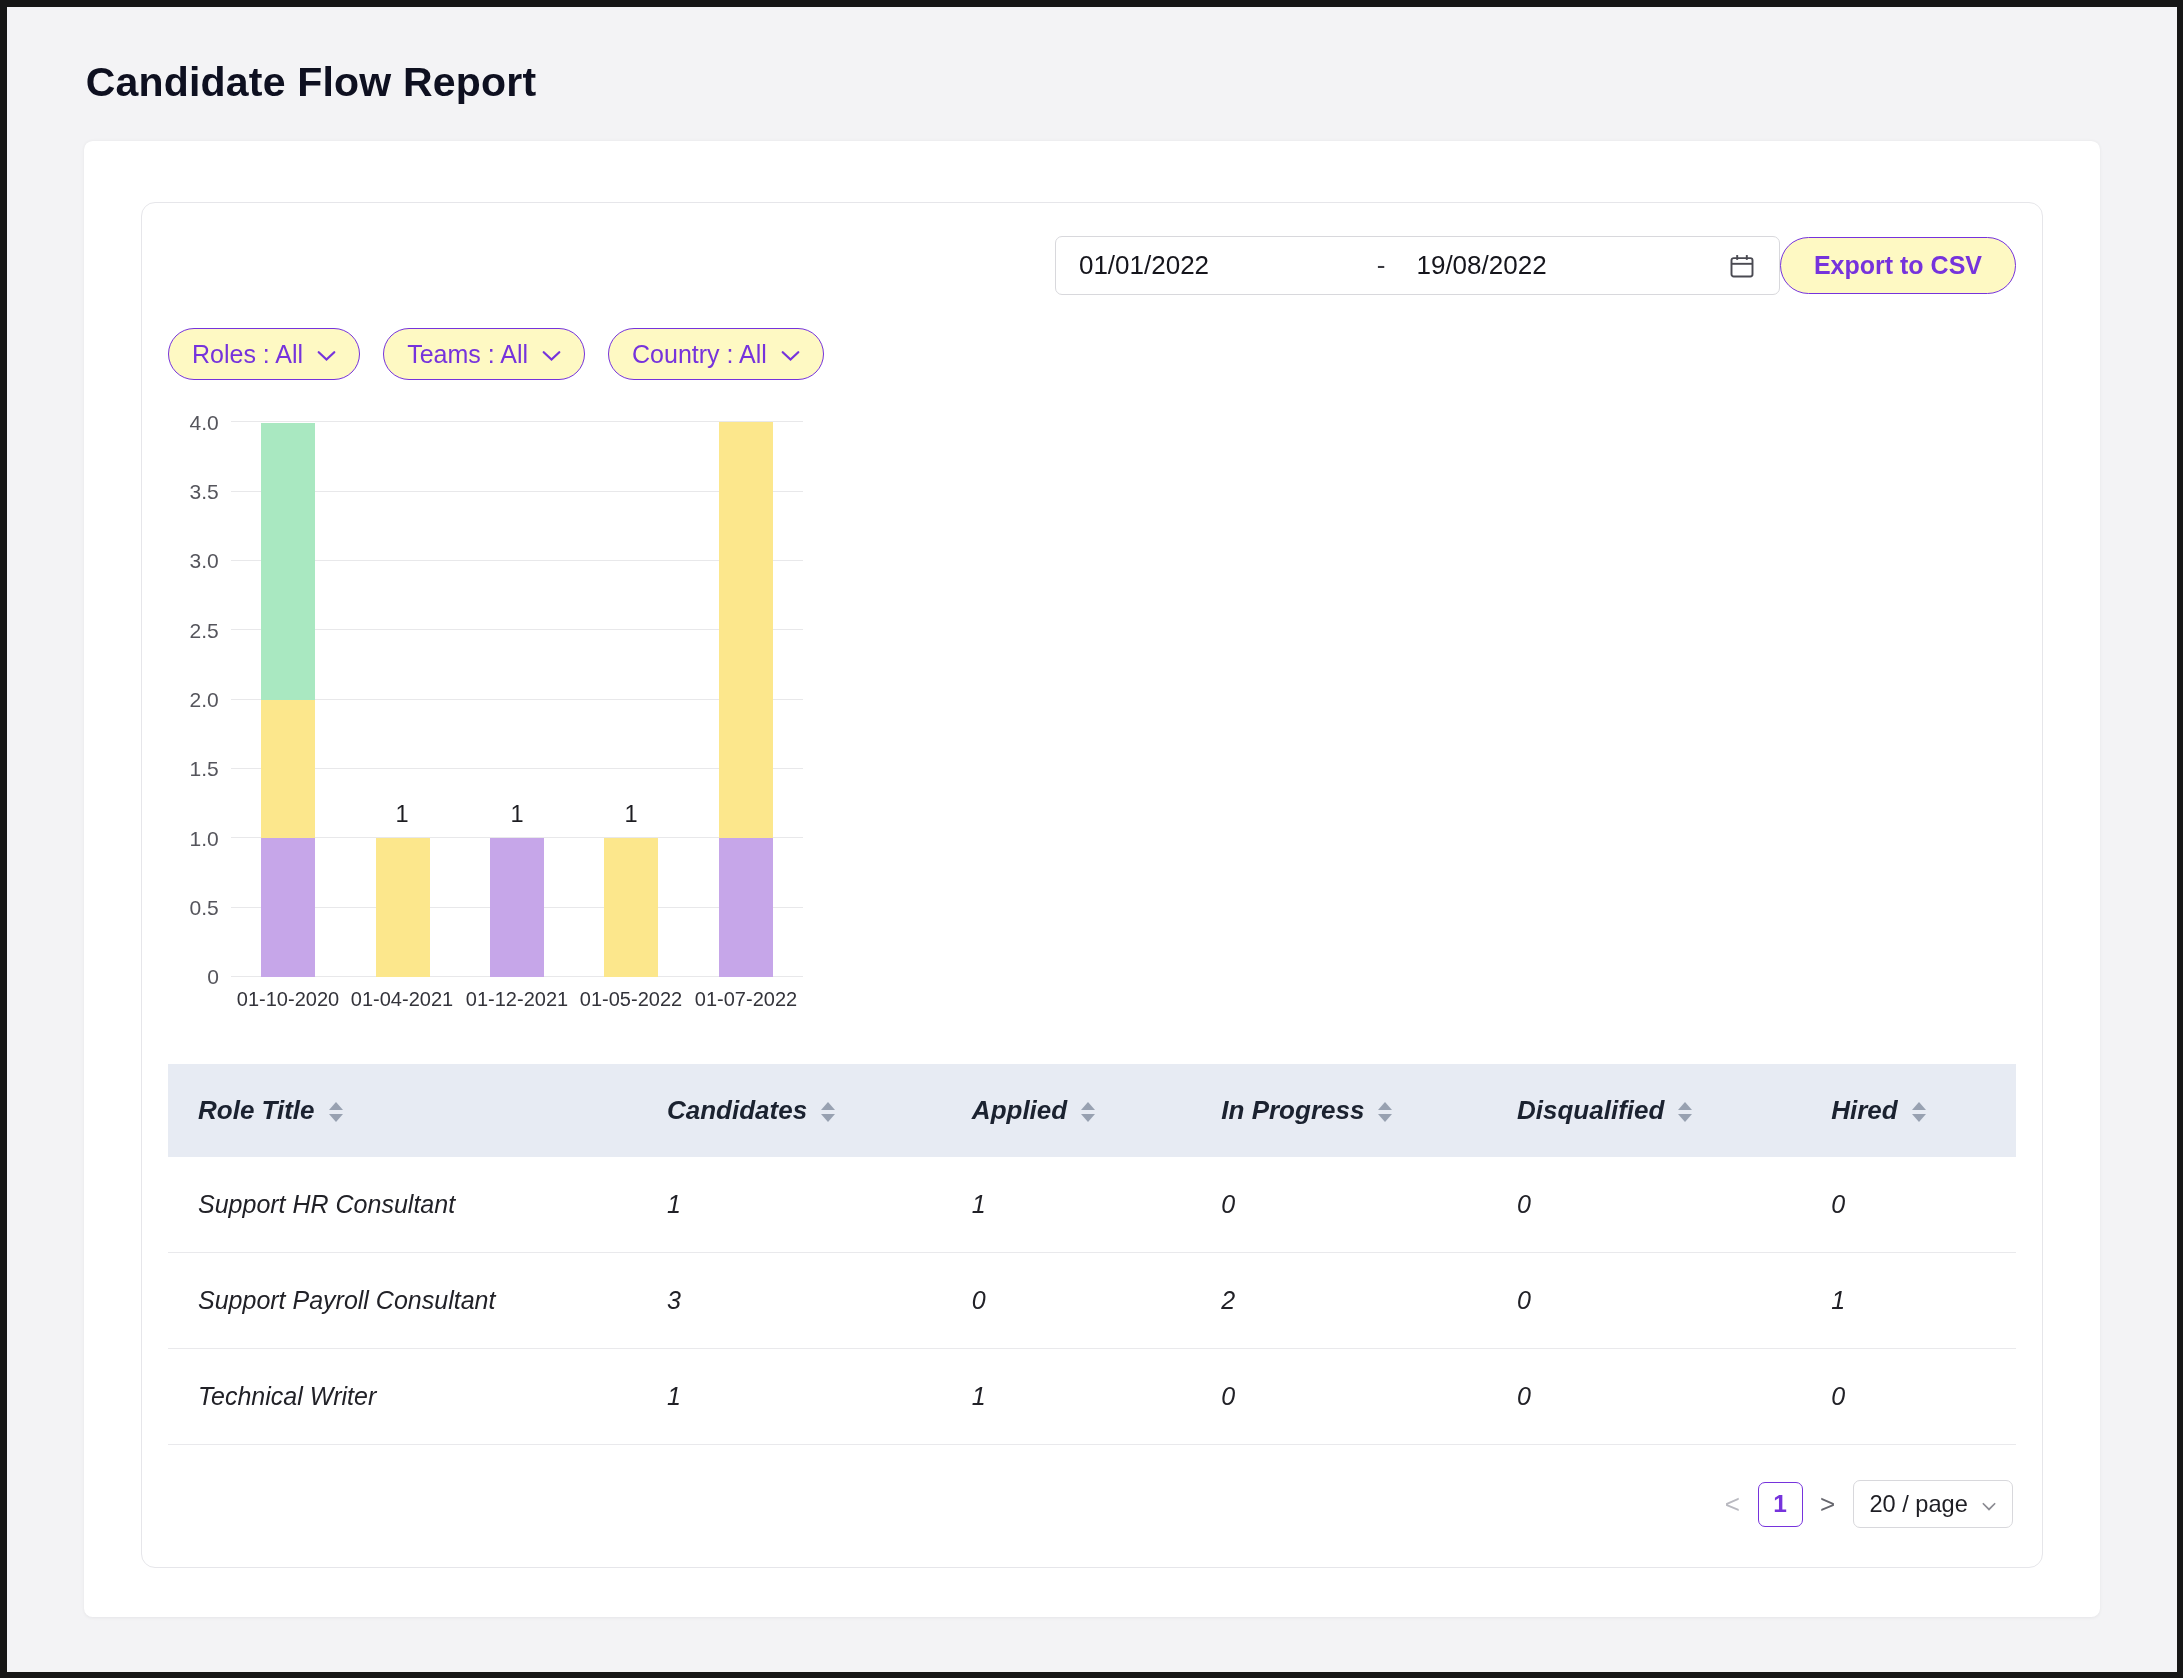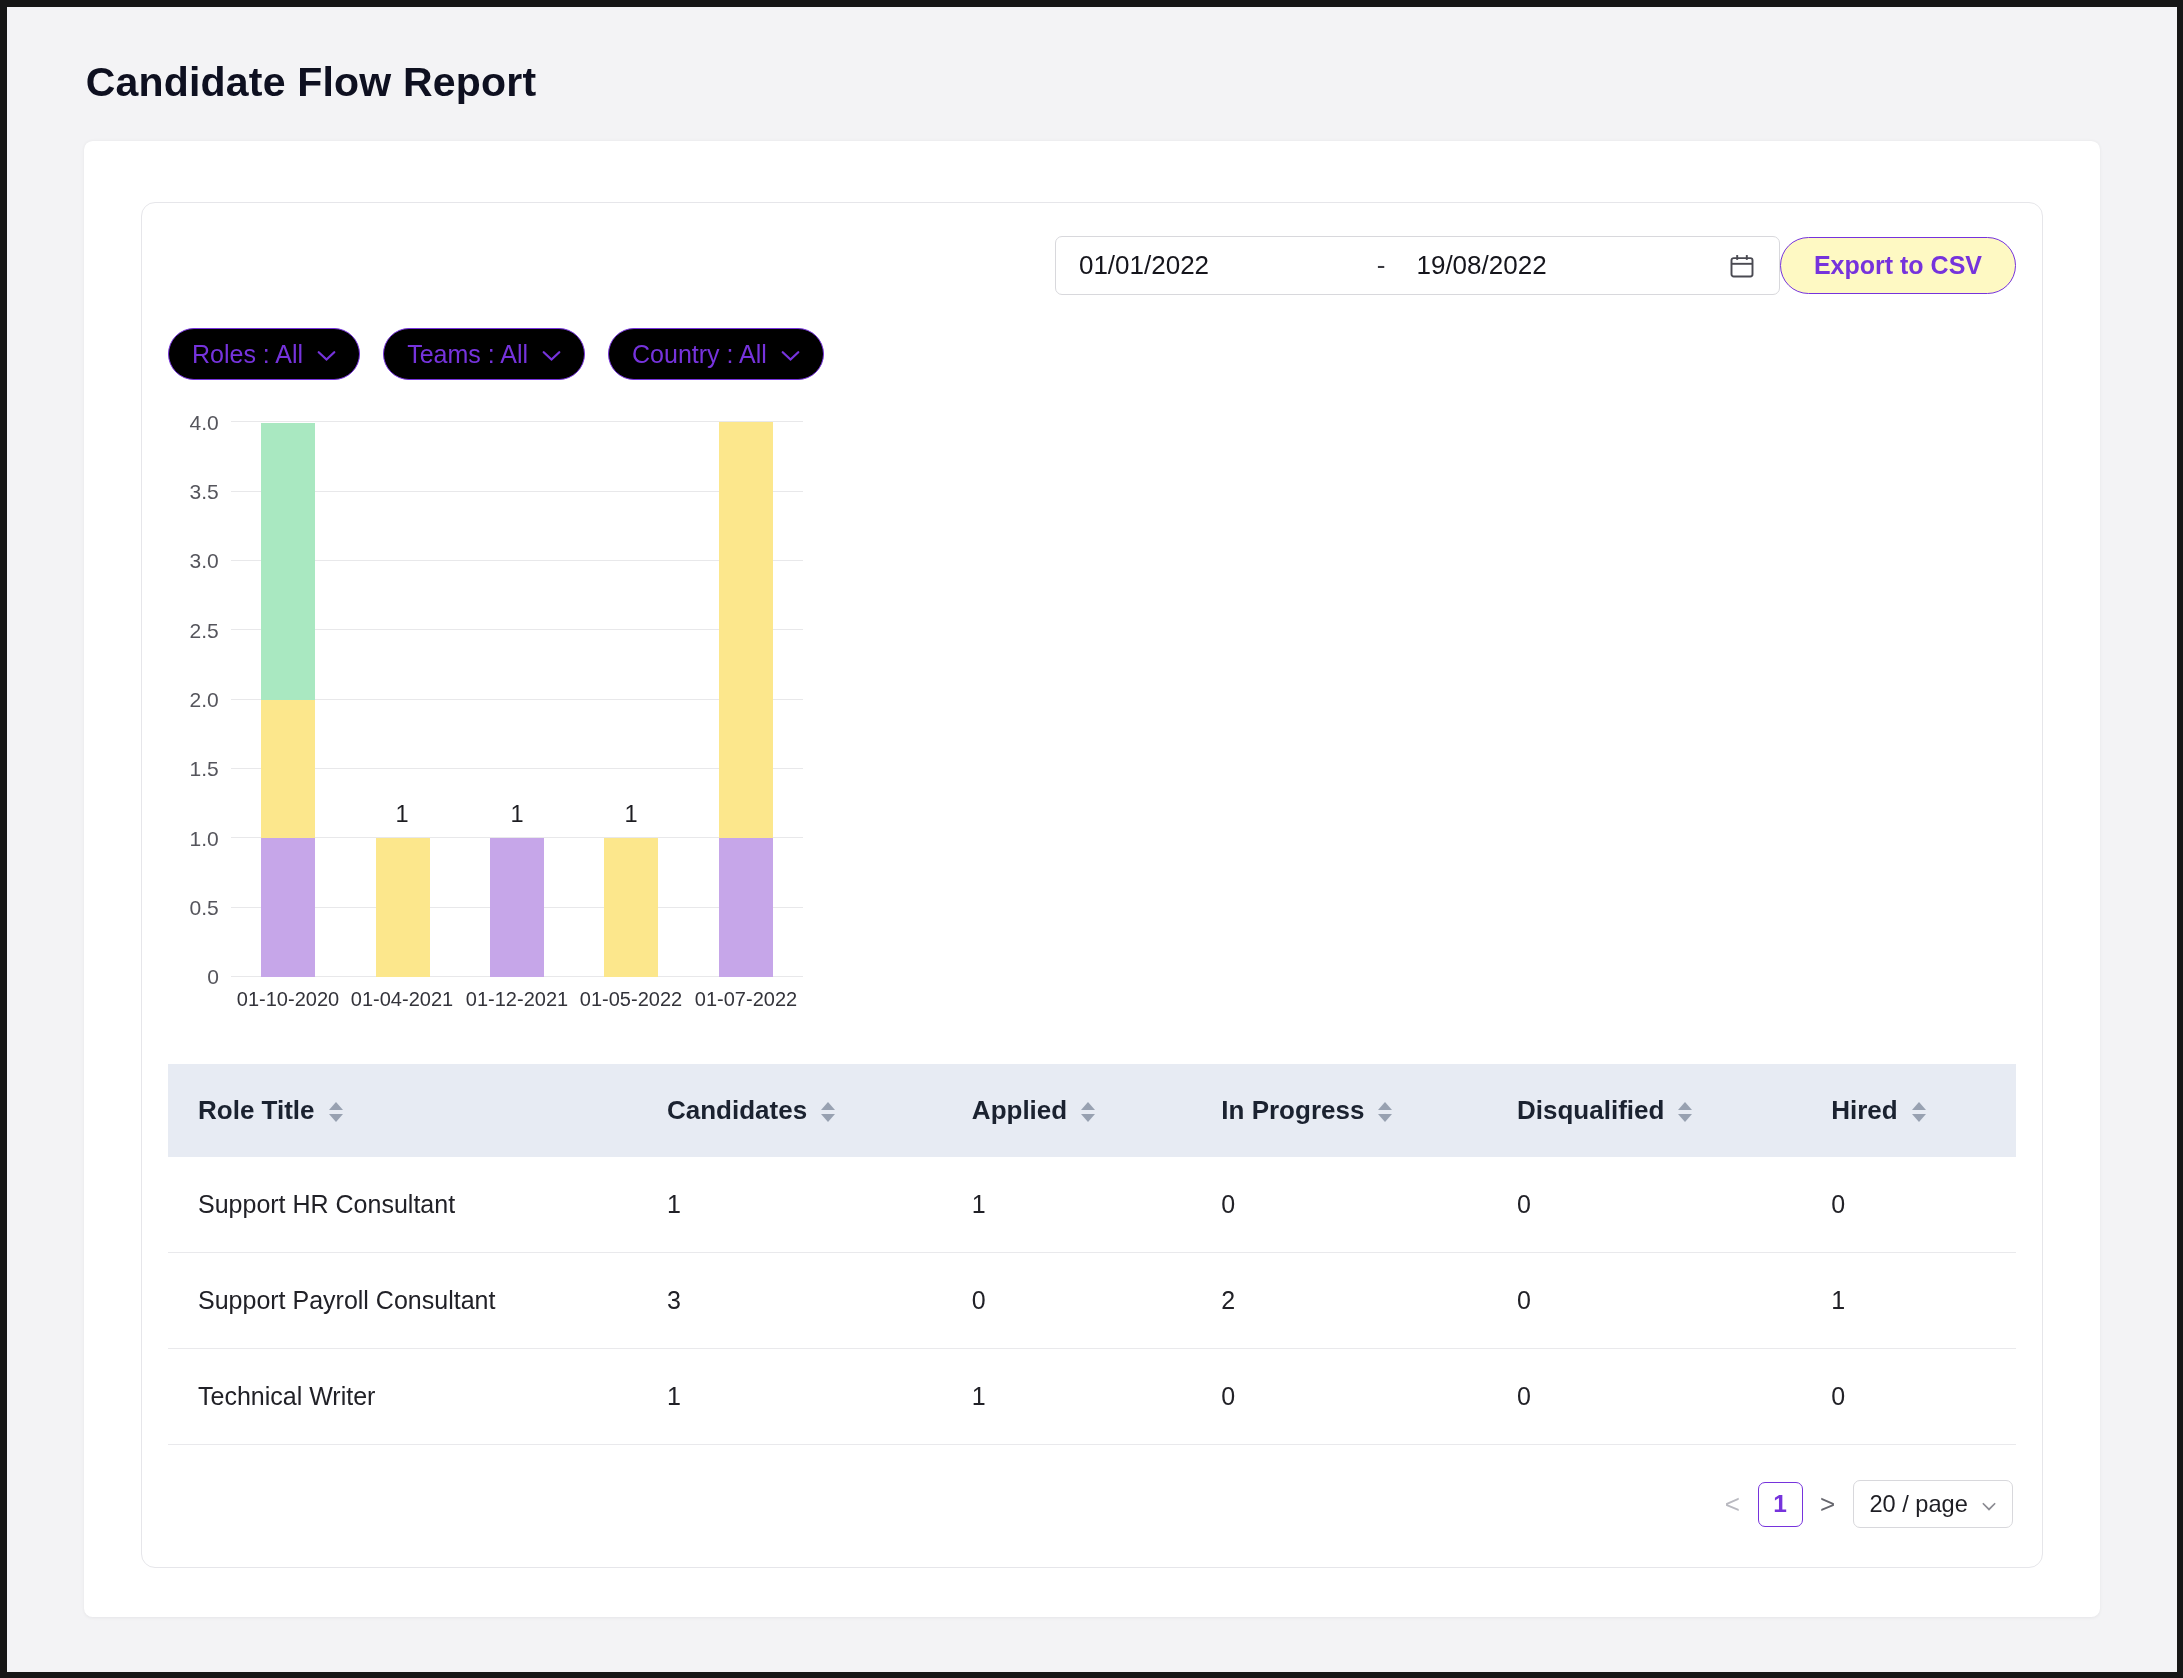--- a/index.html
+++ b/index.html
@@ -74,21 +74,21 @@
     padding: 13px 31px;
     cursor: pointer;
     white-space: nowrap;
   }
 
   
   .filters { display: flex; gap: 23px; margin-top: 33px; }
   .filter-pill {
     display: inline-flex; align-items: center; gap: 14px;
     border: 1.7px solid var(--accent);
-    background: #000000;
+    background: #fef9c3;
     color: var(--accent);
     font-family: inherit;
     font-size: 25px; font-weight: 500;
     border-radius: 873px;
     padding: 10.5px 23px;
     cursor: pointer;
     white-space: nowrap;
   }
 
   
@@ -108,21 +108,21 @@
     font-size: 23.6px; color: #1d1d22; font-weight: 500;
   }
   .x-axis { position: relative; height: 42px; width: 572px; }
   .xtick {
     position: absolute; top: 10.5px;
     text-align: center; font-size: 20px; color: #33333a;
     white-space: nowrap;
   }
 
   
-  table.report { width: 100%; border-collapse: collapse; margin-top: 45px; }
+  table.report { width: 100%; border-collapse: collapse; margin-top: 45px; font-style: italic; }
   table.report th {
     background: #e7ebf3;
     text-align: left;
     font-size: 26px; font-weight: 700; color: #1b2230;
     padding: 31px 0;
     cursor: pointer;
     white-space: nowrap;
   }
   table.report th:first-child, table.report td:first-child { padding-left: 30px; }
   table.report col.c1 { width: 27%; }

